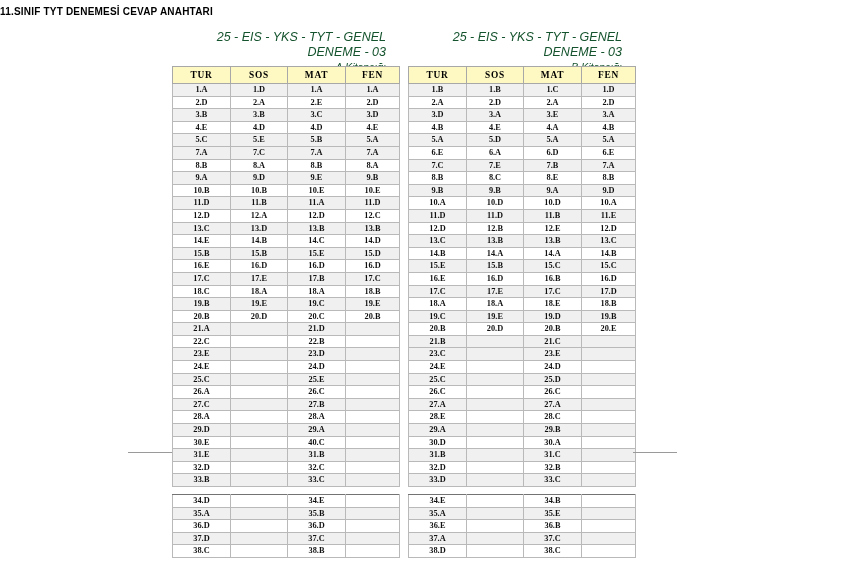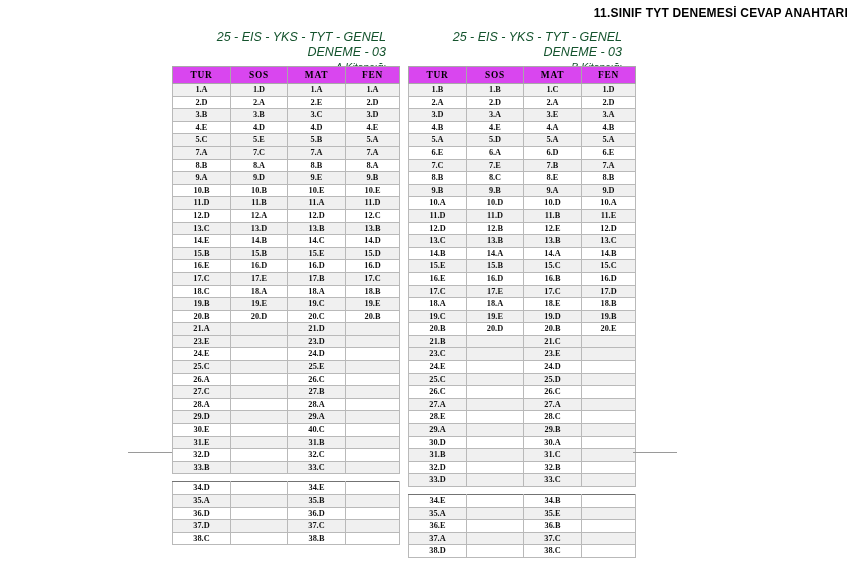--- a/index.html
+++ b/index.html
@@ -14,24 +14,24 @@
     position: relative;
     overflow: hidden;
   }
 
   
   #doc-title {
     position: absolute;
     top: 6px;
     left: 0;
     width: 848px;
-    text-align: right;
+    text-align: left;
     font-family: "Liberation Sans", sans-serif;
     font-weight: bold;
-    font-size: 12px;
+    font-size: 10px;
     letter-spacing: 0.2px;
     color: #000000;
   }
 
   
   .booklet-heading {
     position: absolute;
     top: 30px;
     width: 218px;
     text-align: right;
@@ -81,21 +81,21 @@
     color: #111111;
     line-height: 11.6px;
     white-space: nowrap;
   }
 
   .answer-table th {
     height: 16px;
     line-height: 16px;
     font-size: 9.4px;
     letter-spacing: 0.7px;
-    background: #d946ef;
+    background: #fef9c3;
     border-color: #a8a8a8;
     color: #000000;
     margin-left: 48px;
   }
 
   .answer-table tbody tr.odd td { background: #f0f0f0; }
   .answer-table tbody tr.even td { background: #ffffff; }
 
   .answer-table td.empty { color: transparent; }
 
@@ -265,20 +265,26 @@
         <td>20.D</td>
         <td>20.C</td>
         <td>20.B</td>
       </tr>
       <tr class="odd">
         <td>21.A</td>
         <td class="empty"></td>
         <td>21.D</td>
         <td class="empty"></td>
       </tr>
+      <tr class="even">
+        <td>22.C</td>
+        <td class="empty"></td>
+        <td>22.B</td>
+        <td class="empty"></td>
+      </tr>
       <tr class="odd">
         <td>23.E</td>
         <td class="empty"></td>
         <td>23.D</td>
         <td class="empty"></td>
       </tr>
       <tr class="even">
         <td>24.E</td>
         <td class="empty"></td>
         <td>24.D</td>

